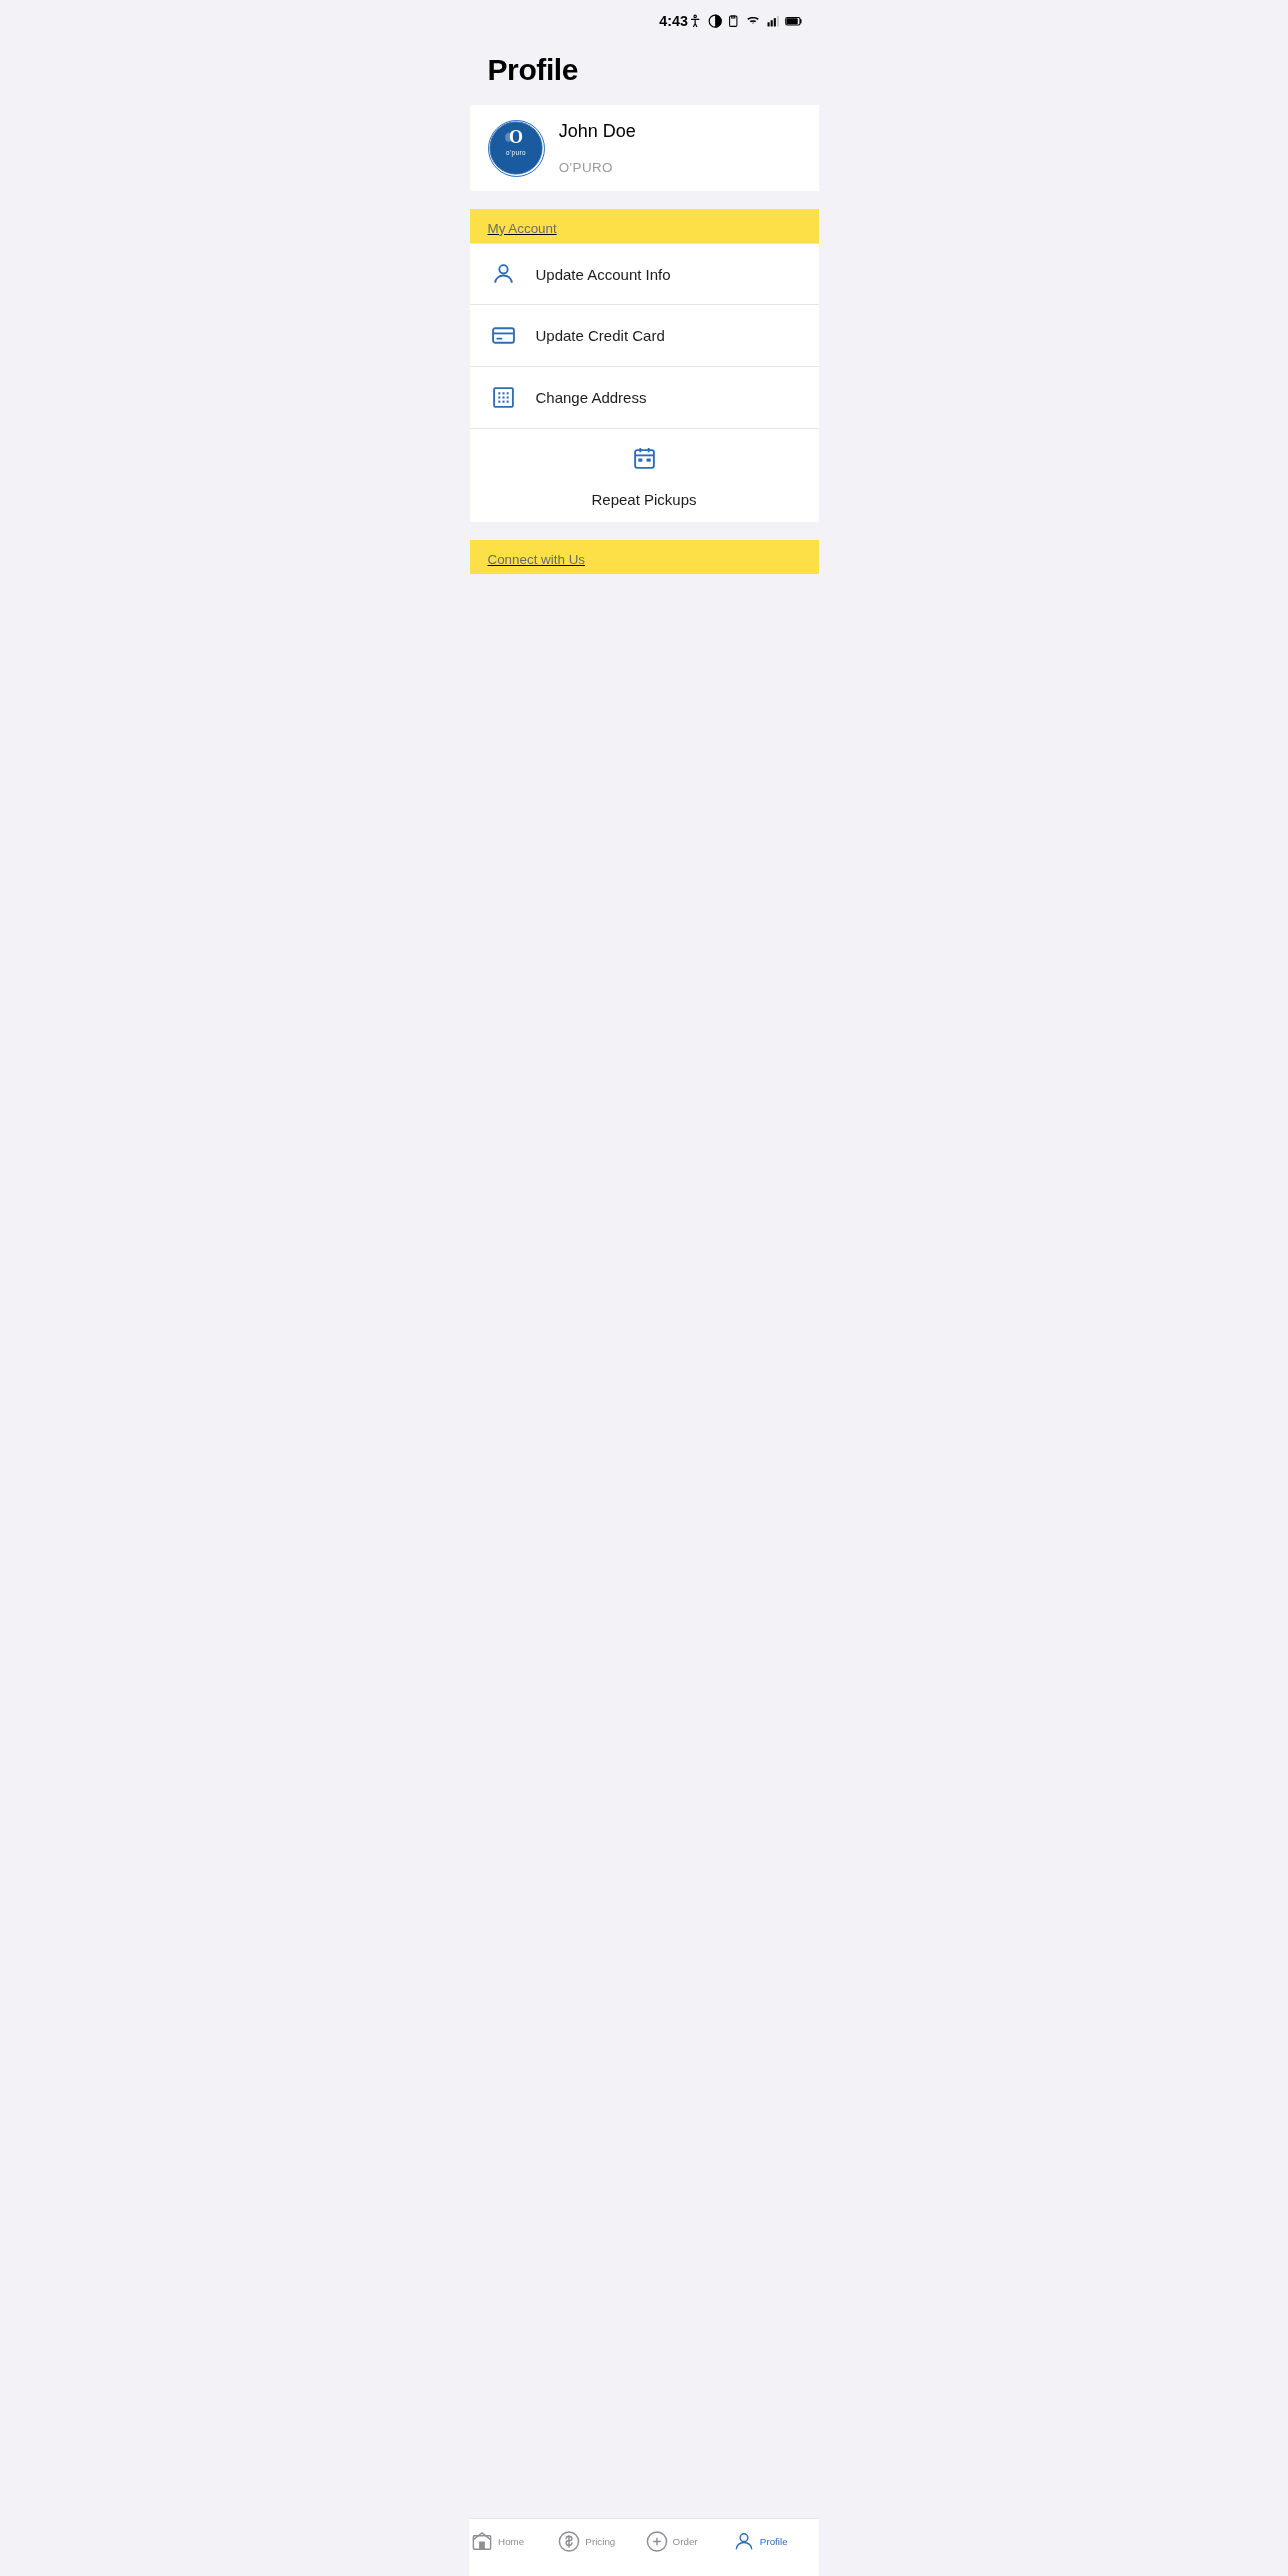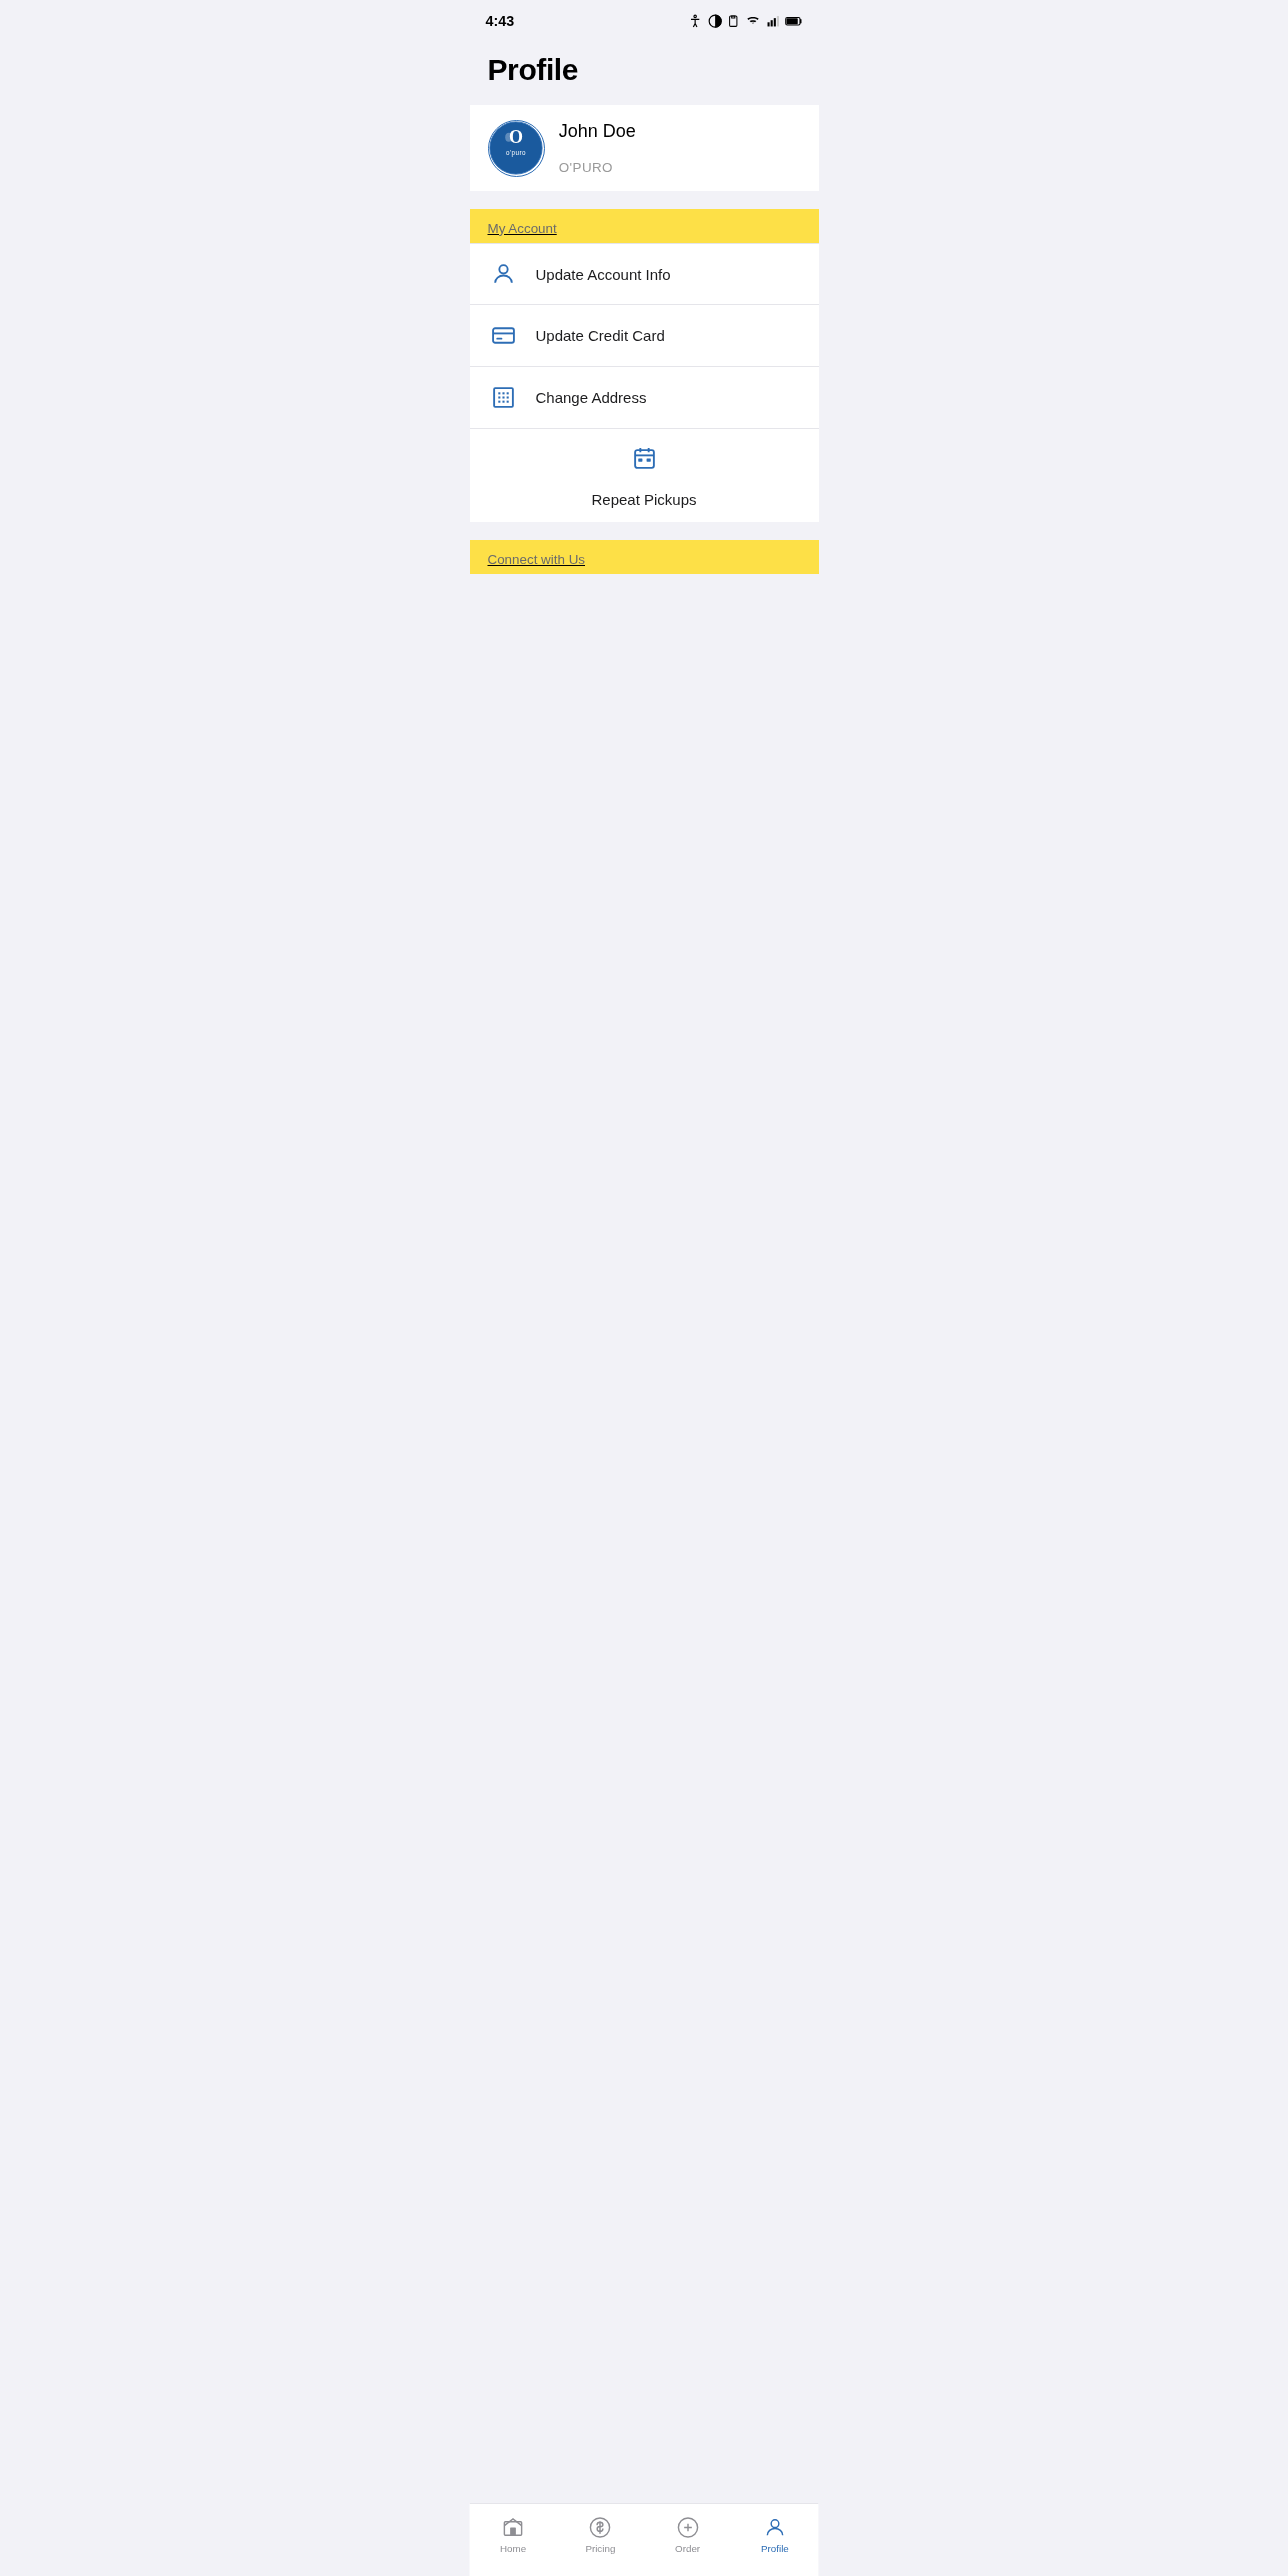--- a/index.html
+++ b/index.html
@@ -14,21 +14,21 @@
       display: flex;
       flex-direction: column;
       position: relative;
       overflow-x: hidden;
     }
 
     
     .status-bar {
       background: #f2f2f7;
       display: flex;
-      justify-content: space-between;
+      justify-content: flex-end;
       align-items: center;
       padding: 10.7px 16px 7.2px;
       height: 39px;
     }
 
     .status-time {
       font-size: 14.3px;
       font-weight: 600;
       color: #000;
     }
@@ -182,21 +182,21 @@
       border-top: 0.9px solid #e5e5ea;
       display: flex;
       justify-content: space-around;
       align-items: center;
       padding: 7.2px 0 18px;
       z-index: 100;
     }
 
     .nav-item {
       display: flex;
-      flex-direction: column;
+      flex-direction: row;
       align-items: center;
       gap: 3.6px;
       cursor: pointer;
       flex: 1;
       padding: 3.6px 0;
     }
 
     .nav-icon {
       width: 25px;
       height: 25px;

